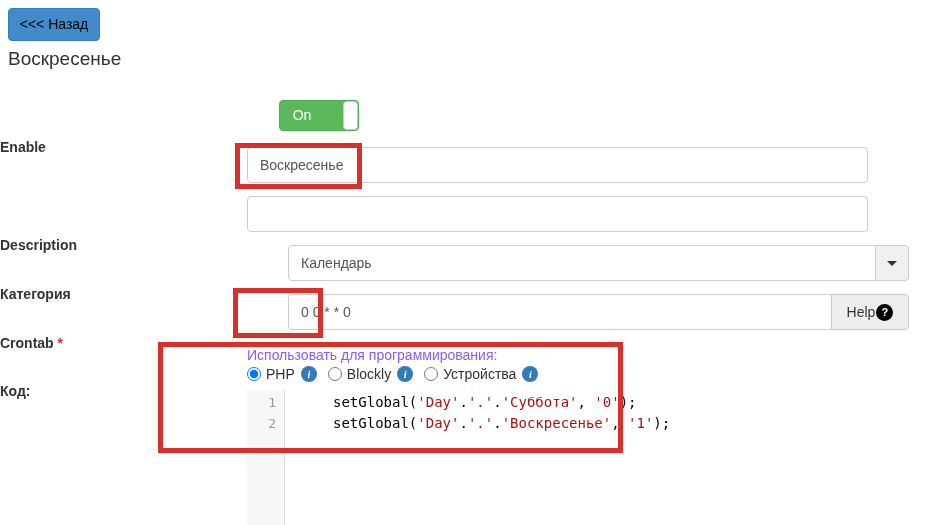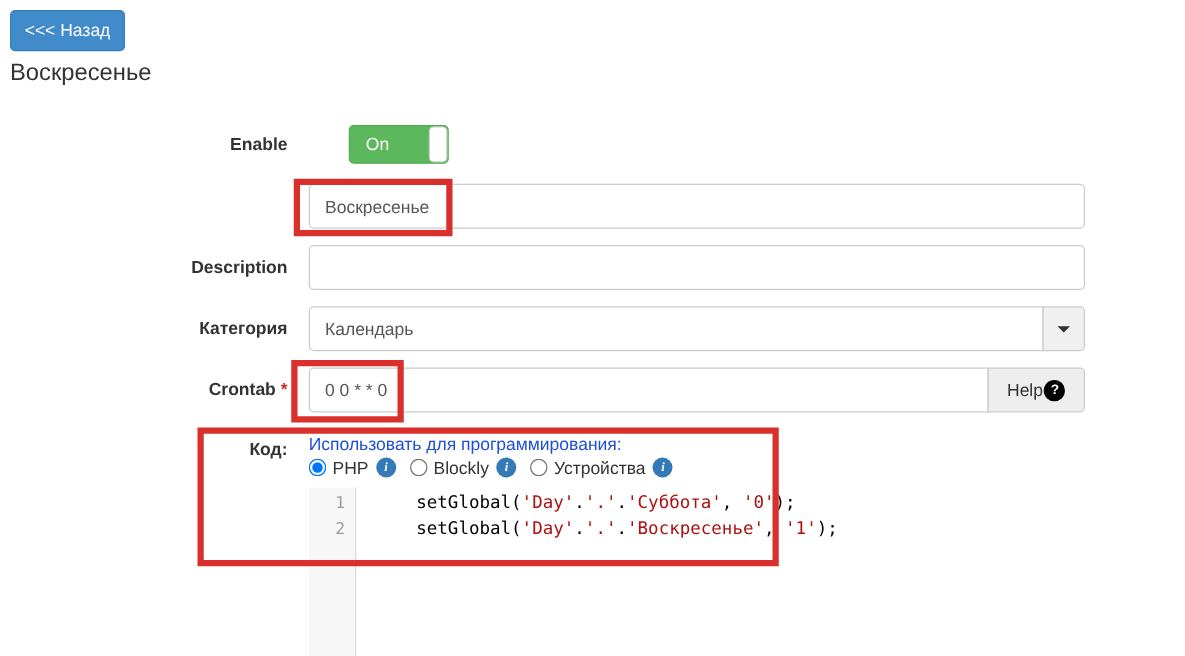--- a/index.html
+++ b/index.html
@@ -3,61 +3,61 @@
 <meta charset="utf-8">
 <style>
   * { box-sizing: border-box; margin: 0; padding: 0; }
   html, body { width: 948px; height: 525px; overflow: hidden; background: #fff;
     font-family: "Liberation Sans", sans-serif; }
   .page { position: relative; width: 948px; height: 525px; background: #fff; }
 
   
   .back-btn { position: absolute; left: 8px; top: 8px; width: 92px; height: 33px;
     background: #428bca; border: 1px solid #357ebd; border-radius: 4px;
-    color: #ffffff; font-size: 14px; font-family: "Liberation Sans", sans-serif;
+    color: #000000; font-size: 14px; font-family: "Liberation Sans", sans-serif;
     cursor: pointer; text-align: center; line-height: 31px; }
   .page-title { position: absolute; left: 8px; top: 48px; font-size: 19px; color: #333; }
 
   
-  .ctl-label { position: absolute; left: 0; width: 230px; text-align: right;
-    font-size: 14px; font-weight: bold; color: #333; }
+  .ctl-label { position: absolute; left: 0; width: 230px; 
+    font-size: 14px; font-weight: bold; color: #333; margin-top: 32px; }
   .req { color: #c9302c; font-weight: bold; }
 
   
   .control { position: absolute; left: 247px; width: 621px; }
   .text-input { width: 100%; height: 36px; border: 1px solid #ccc; border-radius: 4px;
     padding: 0 12px; font-size: 14px; color: #555; outline: none;
     font-family: "Liberation Sans", sans-serif; background: #fff; }
 
   
   .toggle { position: absolute; left: 247px; top: 100px; width: 80px; height: 31px;
     background: #5cb85c; border: 1px solid #4cae4c; border-radius: 4px; cursor: pointer; margin-left: 32px; }
   .toggle-on-label { position: absolute; left: 0; top: 0; width: 44px; height: 29px;
     color: #fff; font-size: 14px; text-align: center; line-height: 29px; }
   .toggle-handle { position: absolute; right: 0; top: 0; width: 15px; height: 29px;
     background: #fff; border: 1px solid #ccc; border-radius: 4px; }
 
   
-  .input-group { display: flex; }
+  .input-group { display: flex; margin-left: 41px; }
   .input-group .text-input { flex: 1; border-top-right-radius: 0; border-bottom-right-radius: 0; }
   .ig-btn { width: 34px; height: 36px; margin-left: -1px; background: #f0f0f0;
     border: 1px solid #ccc; border-radius: 0 4px 4px 0; cursor: pointer;
     display: flex; align-items: center; justify-content: center; }
   .caret { width: 0; height: 0; border-left: 5px solid transparent;
     border-right: 5px solid transparent; border-top: 5px solid #333; }
   .ig-addon { width: 78px; height: 36px; margin-left: -1px; background: #eee;
     border: 1px solid #ccc; border-radius: 0 4px 4px 0; cursor: pointer;
     display: flex; align-items: center; justify-content: center; gap: 1px;
     font-size: 14px; color: #333; }
   .q-circle { display: inline-flex; width: 17px; height: 17px; border-radius: 50%;
     background: #000; color: #fff; font-size: 11px; font-weight: bold;
     align-items: center; justify-content: center; }
 
   
-  .code-caption { position: absolute; left: 247px; top: 347px; font-size: 14px; color: #1d4ed8; }
+  .code-caption { position: absolute; left: 247px; top: 347px; font-size: 14px; color: #8b5cf6; }
   .mode-row { position: absolute; left: 247px; top: 366px; display: flex;
     align-items: center; font-size: 14px; color: #333; }
   .mode-row input[type="radio"] { width: 14px; height: 14px; margin-right: 5px; cursor: pointer; }
   .mode-item { display: flex; align-items: center; }
   .info-circle { display: inline-flex; width: 16px; height: 16px; border-radius: 50%;
     background: #337ab7; color: #fff; font-size: 10px; font-weight: bold;
     align-items: center; justify-content: center; margin: 0 11px 0 6px; cursor: pointer;
     font-family: "Liberation Serif", serif; font-style: italic; }
 
   .code-gutter { position: absolute; left: 247px; top: 390px; width: 38px; height: 135px;

